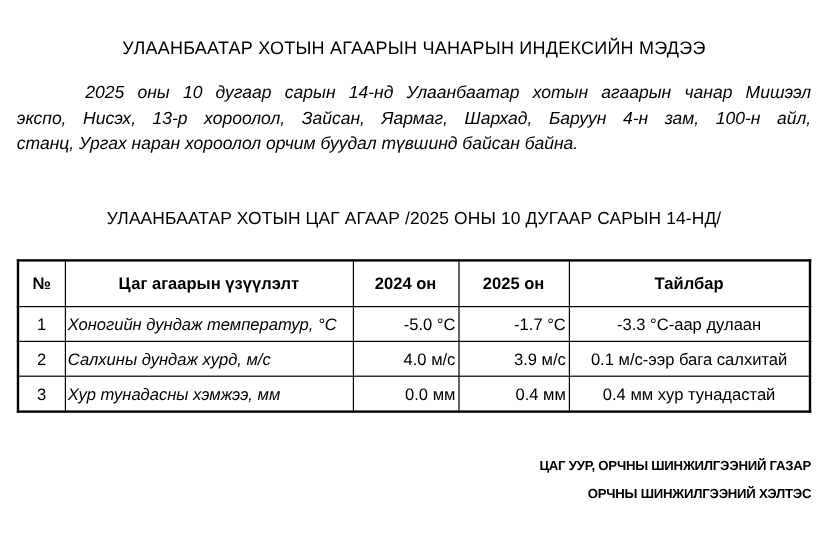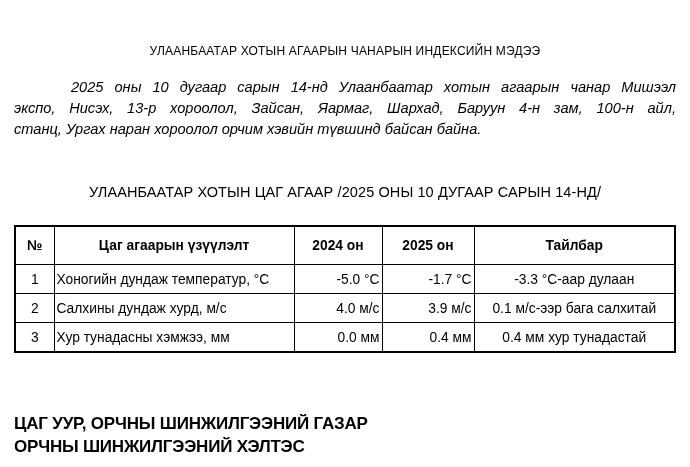--- a/index.html
+++ b/index.html
@@ -14,25 +14,25 @@
     color: #000000;
     overflow: hidden;
   }
   .page {
     box-sizing: border-box;
     width: 690px;
     height: 467px;
     padding: 28px 14px 0 14px;
   }
   .doc-title {
-    font-size: 12px;
+    font-size: 15px;
     font-weight: 400;
     text-align: center;
     letter-spacing: 0.2px;
-    margin: 16px;
+    margin: 4px;
     white-space: nowrap;
   }
   .intro {
     margin-top: 19px;
     font-size: 14.6px;
     line-height: 21px;
   }
   .intro .line {
     text-align: justify;
     text-align-last: justify;
@@ -71,43 +71,43 @@
     font-weight: 700;
     text-align: center;
     height: 37px;
     padding: 0 2px;
   }
   table.weather td {
     height: 28px;
     padding: 0 2px;
   }
   td.c-num  { text-align: center; }
-  td.c-ind  { text-align: left; padding-left: 8px; }
+  td.c-ind  { text-align: left; padding-left: 8px; font-style: italic; }
   td.c-val  { text-align: right; }
   td.c-note { text-align: center; padding-left: 7px; }
   .footer {
-    margin-top: 59px;
-    text-align: left;
+    margin-top: 34px;
+    text-align: right;
     font-weight: 700;
-    font-size: 17px;
+    font-size: 11px;
     line-height: 23px;
     letter-spacing: -0.2px;
   }
 </style>
 </head>
 <body>
 
 <div class="page">
 
   <h1 class="doc-title">УЛААНБААТАР ХОТЫН АГААРЫН ЧАНАРЫН ИНДЕКСИЙН МЭДЭЭ</h1>
 
   <div class="intro">
     <div class="line first">2025 оны 10 дугаар сарын 14-нд Улаанбаатар хотын агаарын чанар Мишээл</div>
     <div class="line">экспо, Нисэх, 13-р хороолол, Зайсан, Яармаг, Шархад, Баруун 4-н зам, 100-н айл,</div>
-    <div class="line last">станц, Ургах наран хороолол орчим хэвийн түвшинд байсан байна.</div>
+    <div class="line last">станц, Ургах наран хороолол орчим буудал түвшинд байсан байна.</div>
   </div>
 
   <h2 class="subtitle">УЛААНБААТАР ХОТЫН ЦАГ АГААР /2025 ОНЫ 10 ДУГААР САРЫН 14-НД/</h2>
 
   <table class="weather">
     <colgroup>
       <col style="width:39px">
       <col style="width:240px">
       <col style="width:88px">
       <col style="width:92px">

